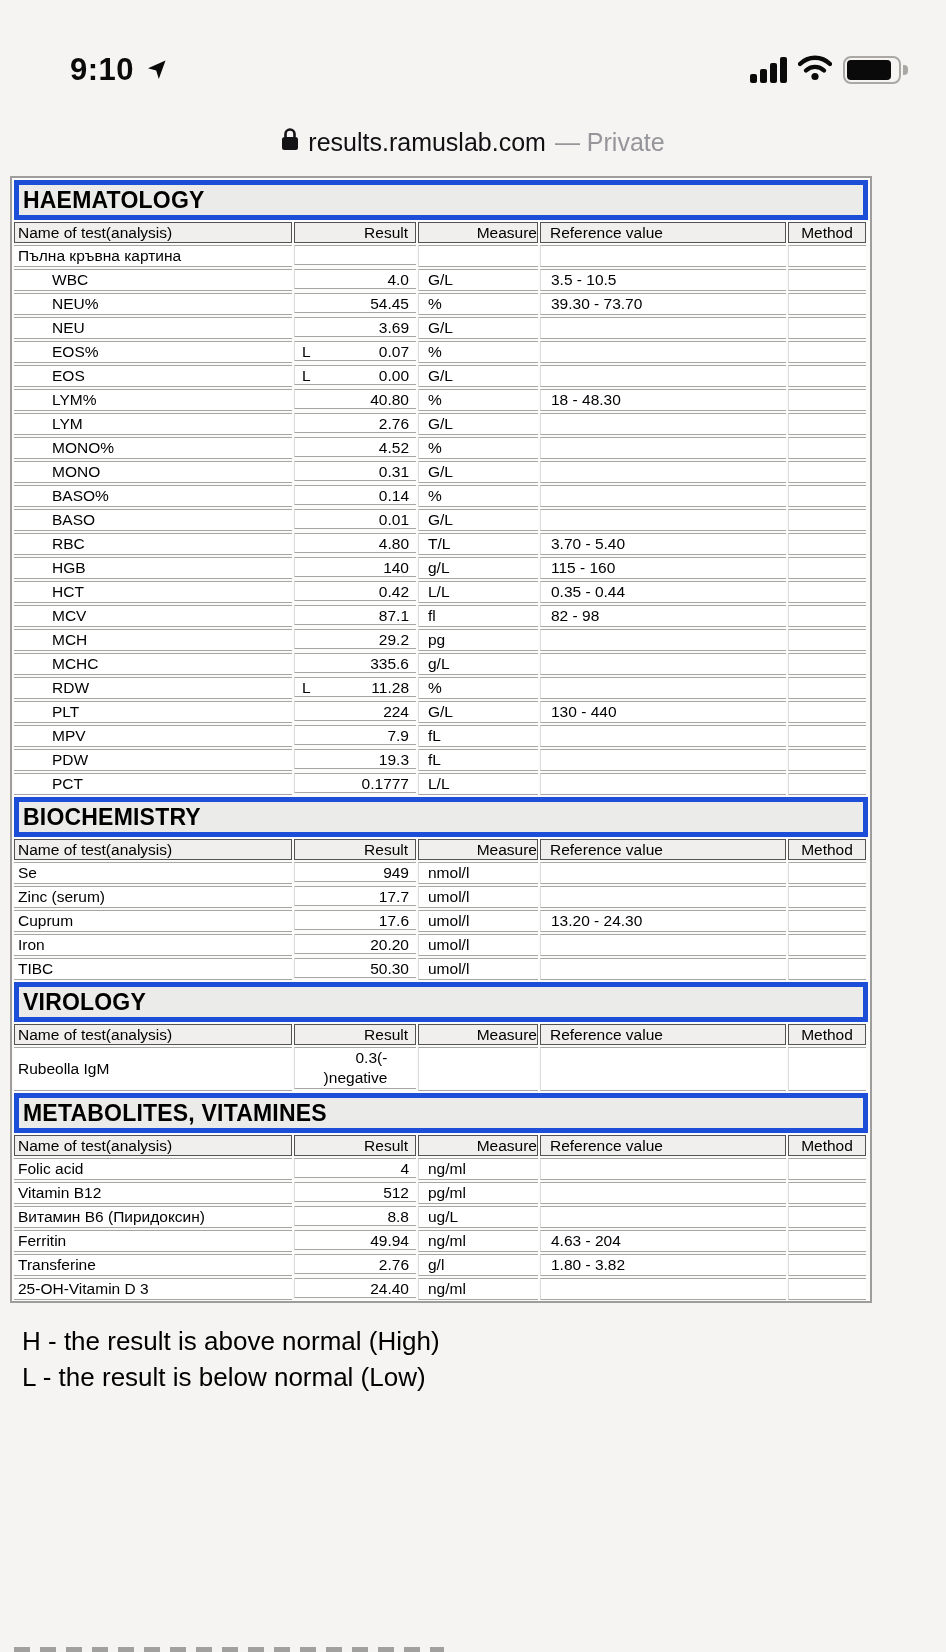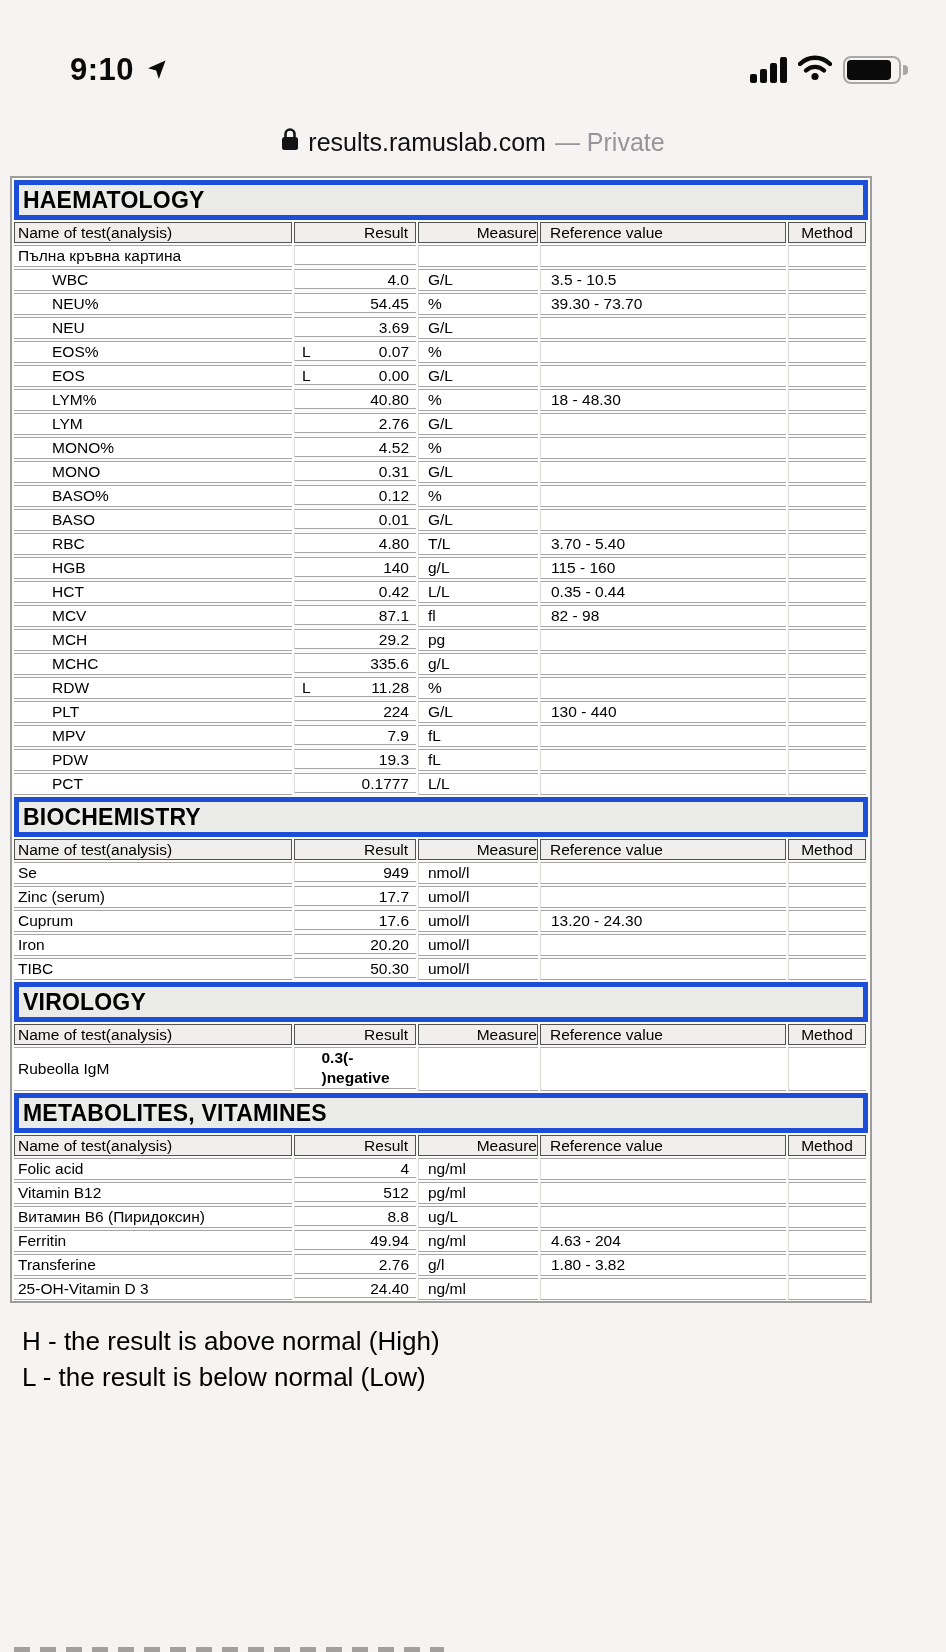--- a/index.html
+++ b/index.html
@@ -66,21 +66,21 @@
     height:20px;line-height:20px;font-size:15.5px;white-space:nowrap;
   }
   .trow.tall .tc{height:42px;line-height:20px;}
   .trow .tc.vline{border-left:1px solid #dcdcda;}
   .tc.c-name{padding-left:4px;}
   .tc.c-name.indent{padding-left:38px;}
   .tc.c-result{display:flex;justify-content:space-between;padding:0 7px;box-sizing:border-box;}
   .tc.c-result .flag{text-align:left;}
   .tc.c-result .val{margin-left:auto;text-align:right;}
   .trow.tall .tc.c-result{align-items:center;}
-  .trow.tall .tc.c-result .val{margin:12px auto;text-align:left;white-space:pre-line;font-weight:bold;}
+  .trow.tall .tc.c-result .val{margin:12px auto;text-align:right;white-space:pre-line;}
   .trow.tall .tc.c-name{display:flex;align-items:center;}
   .tc.c-measure{padding-left:9px;}
   .tc.c-reference{padding-left:10px;}
   .tc.c-method{}
   
   .footer{padding:20px 0 0 12px;}
   .note-title{font-size:27px;font-weight:700;margin:0 0 6px 0;}
   .note-line{font-size:26px;line-height:36px;}
   .attention{margin-top:56px;width:812px;font-size:26px;line-height:36px;}
   .attention b{font-weight:700;}
@@ -241,21 +241,21 @@
           <div class="val">0.31</div>
         </div>
         <div class="tc c-measure vline">G/L</div>
         <div class="tc c-reference vline"></div>
         <div class="tc c-method vline"></div>
       </div>
       <div class="grid trow">
         <div class="tc c-name indent">BASO%</div>
         <div class="tc c-result vline">
           <div class="flag"></div>
-          <div class="val">0.12</div>
+          <div class="val">0.14</div>
         </div>
         <div class="tc c-measure vline">%</div>
         <div class="tc c-reference vline"></div>
         <div class="tc c-method vline"></div>
       </div>
       <div class="grid trow">
         <div class="tc c-name indent">BASO</div>
         <div class="tc c-result vline">
           <div class="flag"></div>
           <div class="val">0.01</div>

